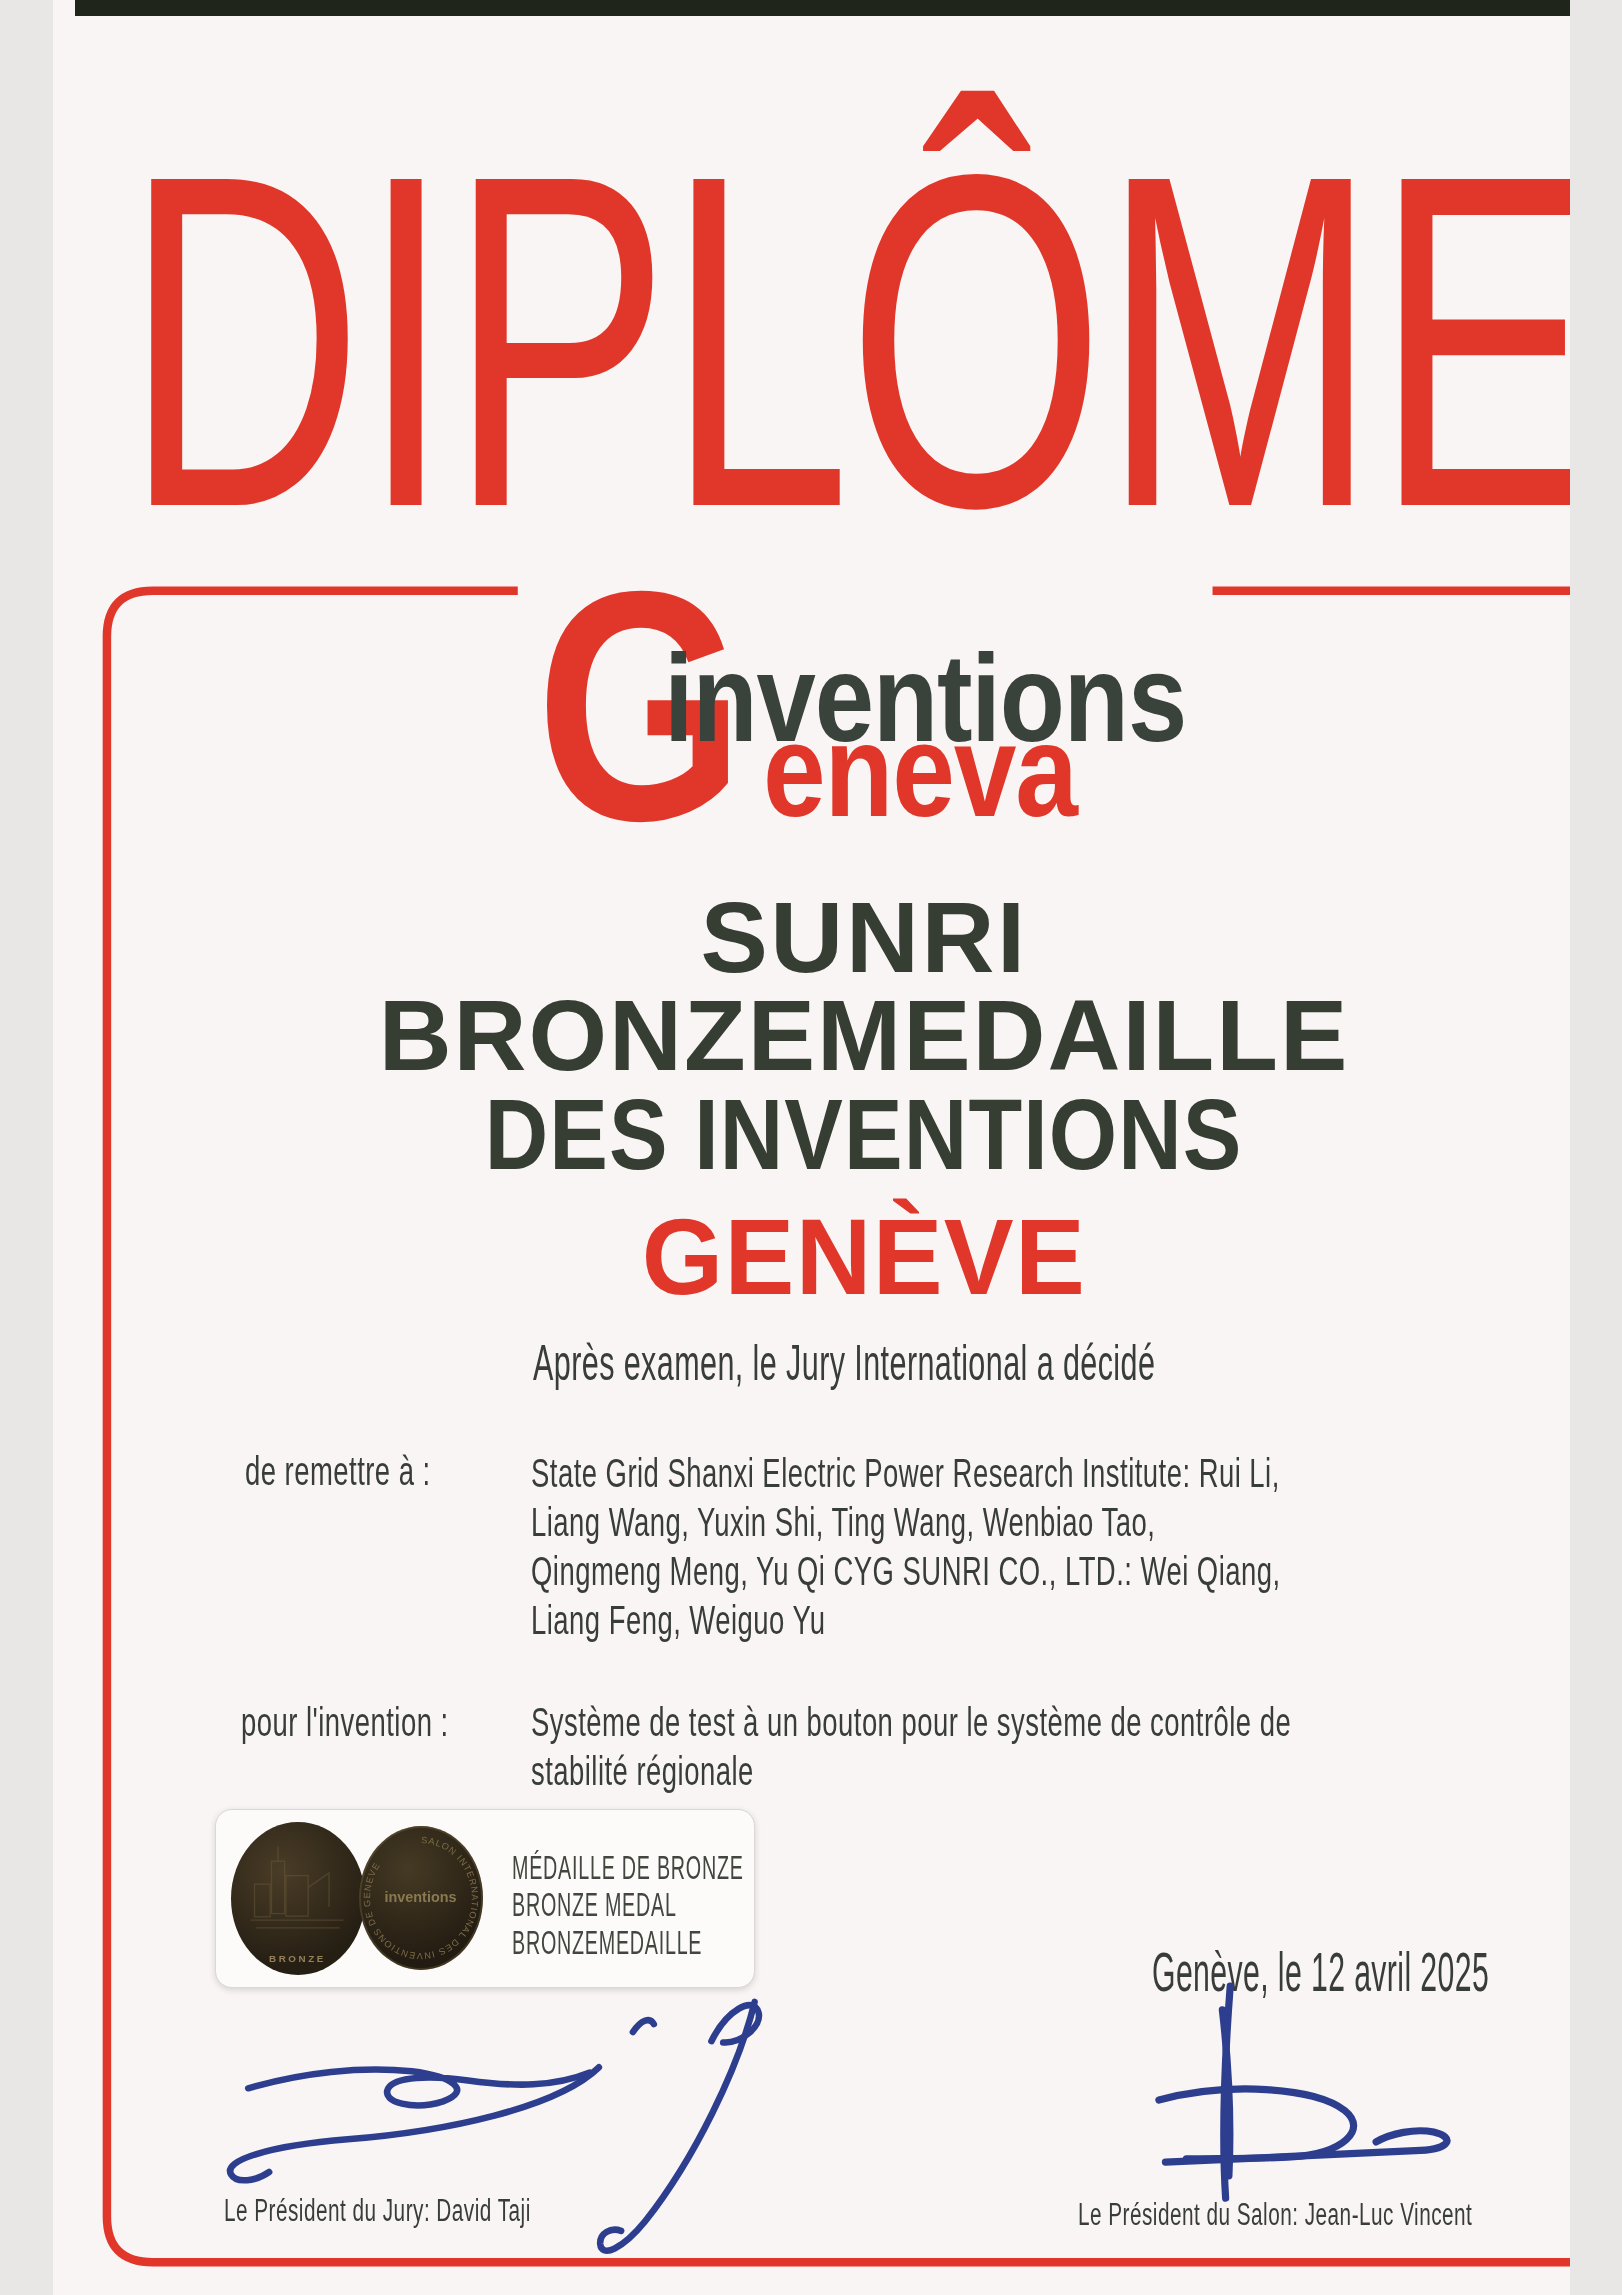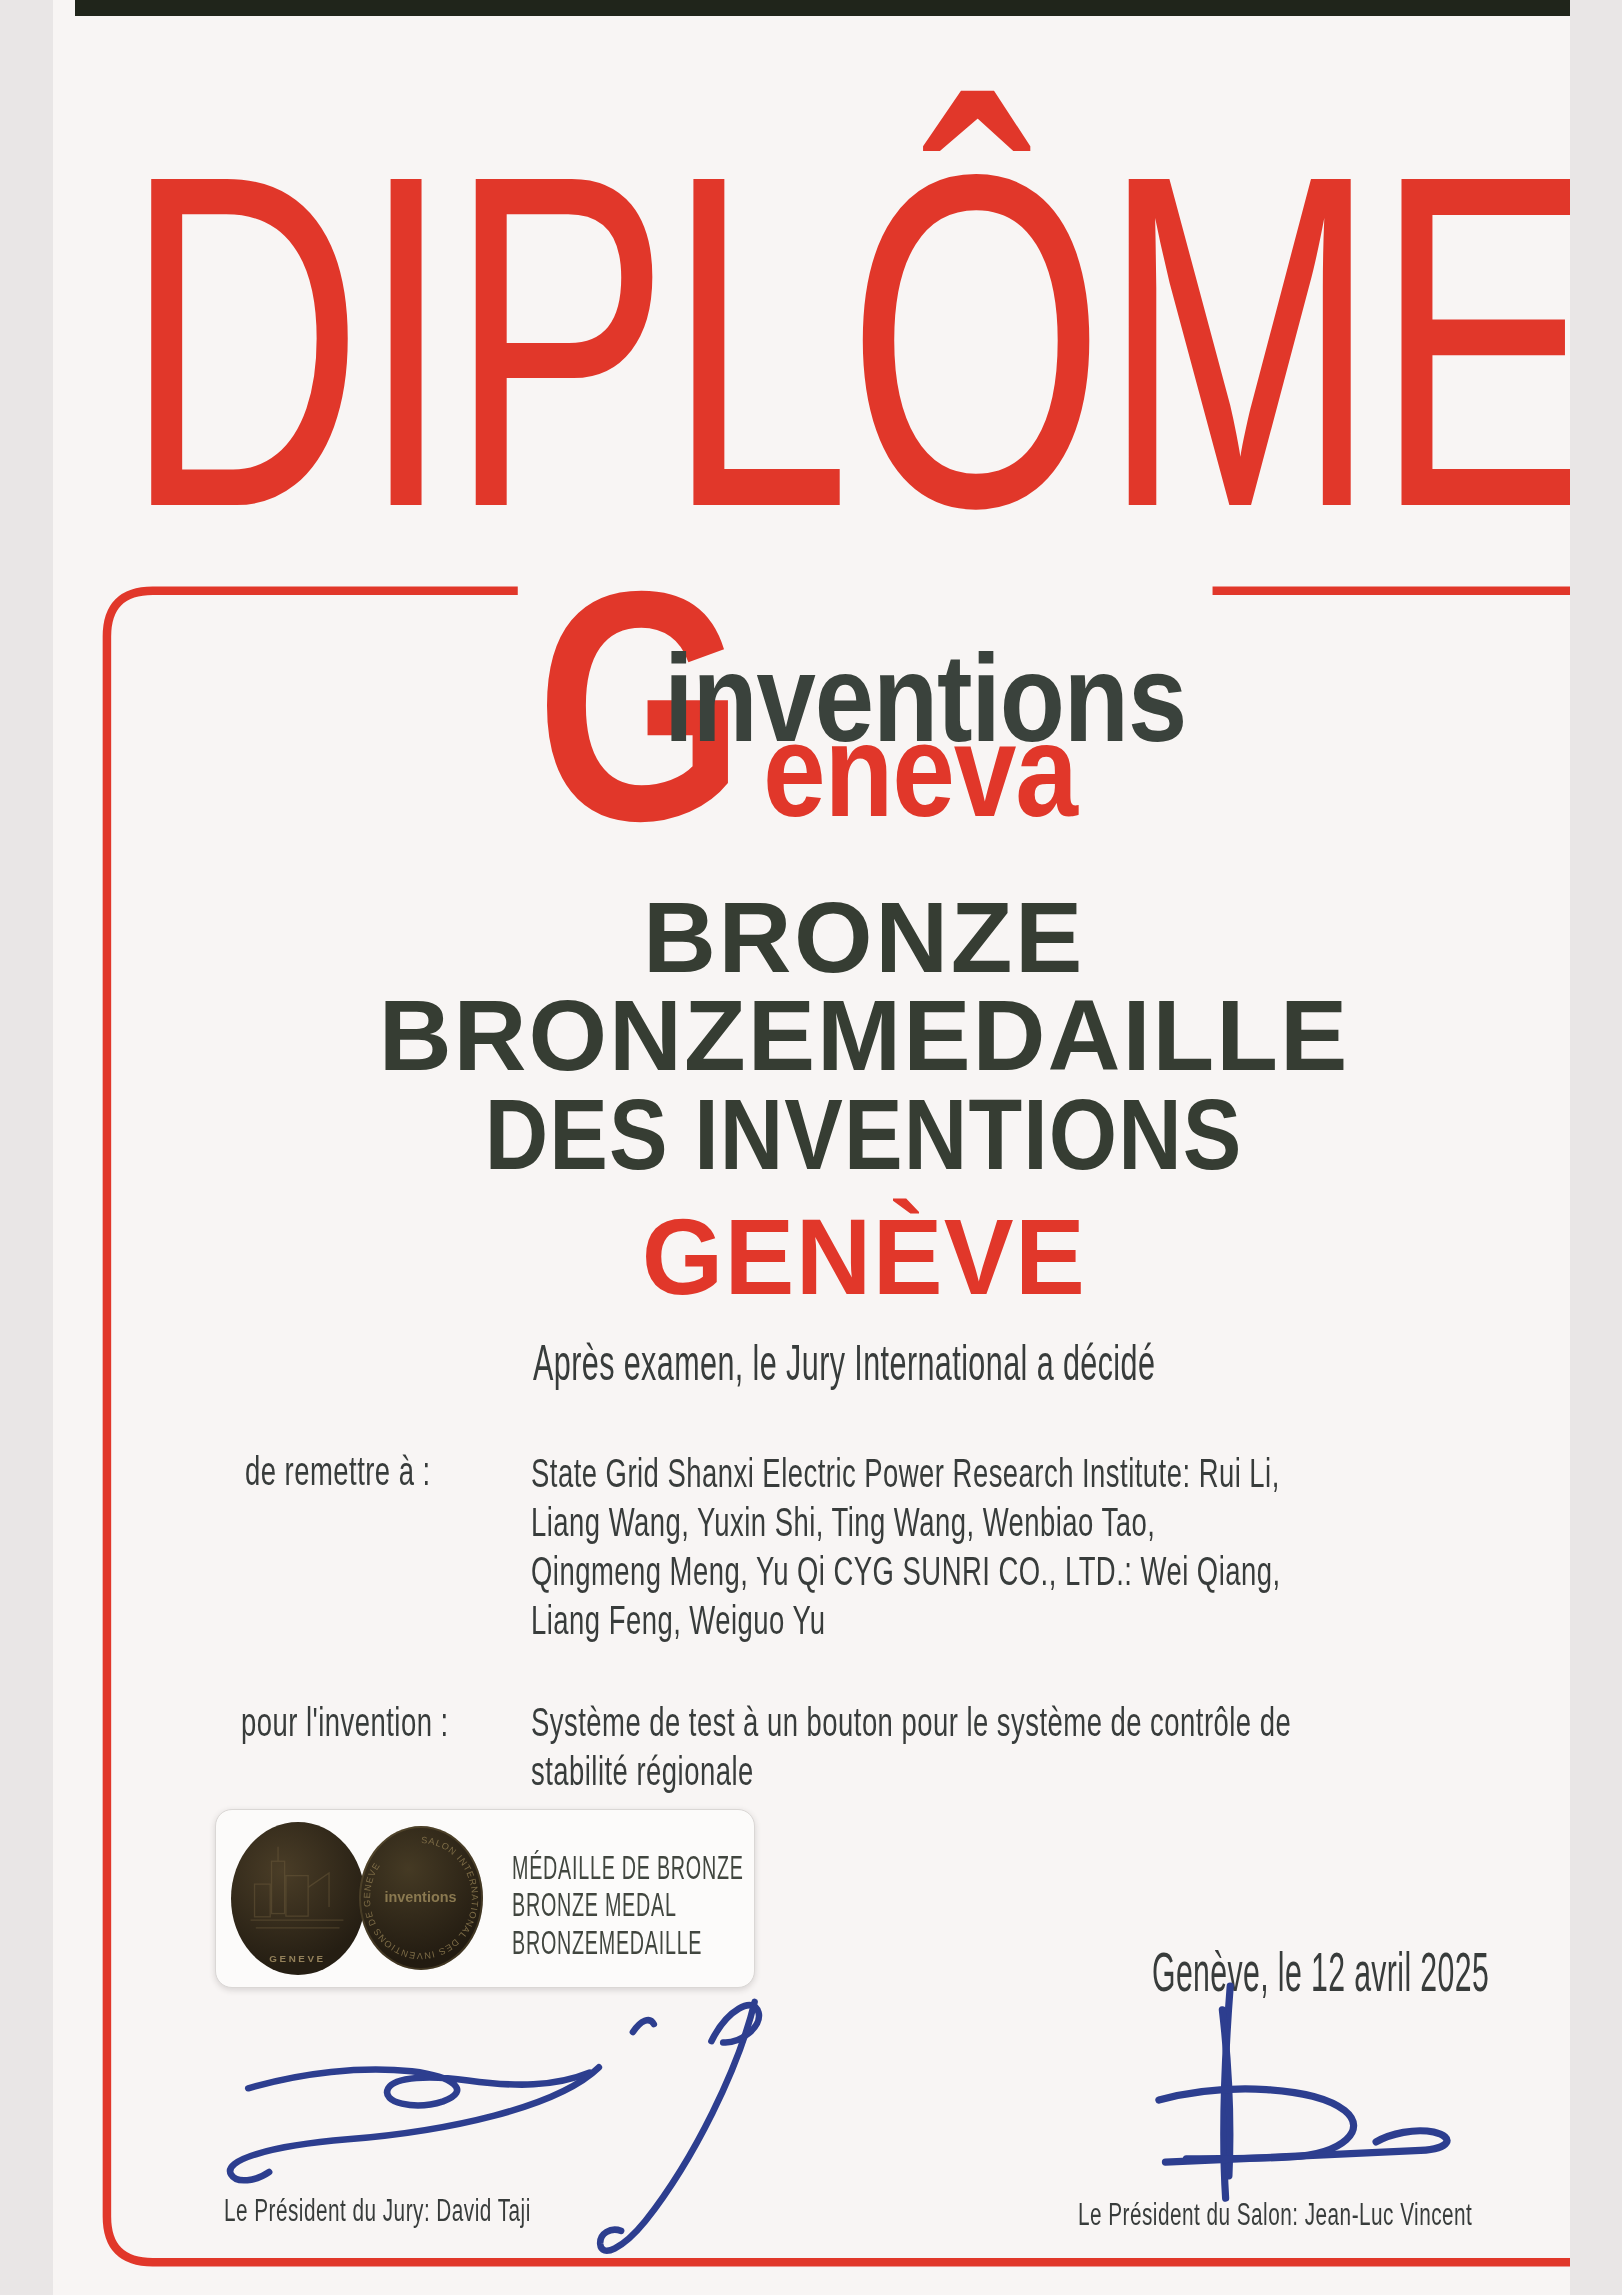--- a/index.html
+++ b/index.html
@@ -89,21 +89,21 @@
 
   <div class="scan-top"></div>
 
   <div class="t diplome" style="left:71px;top:104px;">DIPLÔME</div>
 
   <div class="t logo-g red" style="left:483px;top:542px;">G</div>
   <div class="t logo-inv" style="left:611px;top:636px;">inventions</div>
   <div class="t logo-eneva red" style="left:710px;top:705px;">eneva</div>
 
   <div class="center-wrap" style="top:887px;font-size:101px;">
-    <span class="darkhead" style="letter-spacing:2.6px;">BRONZE</span>
+    <span class="darkhead" style="letter-spacing:2.6px;">SUNRI</span>
   </div>
   <div class="center-wrap" style="top:985px;font-size:101px;">
     <span class="darkhead" style="letter-spacing:2px;">BRONZEMEDAILLE</span>
   </div>
   <div class="center-wrap" style="top:1084px;font-size:101px;">
     <span class="darkhead" style="transform:scaleX(0.87);letter-spacing:1.3px;">DES INVENTIONS</span>
   </div>
   <div class="center-wrap" style="top:1203px;font-size:108px;">
     <span class="red" style="font-weight:bold;transform:scaleX(0.97);letter-spacing:1.3px;">GENÈVE</span>
   </div>
@@ -124,21 +124,21 @@
     <div class="medal medal-left">
       <svg width="134" height="153" viewBox="0 0 205 234">
         <g stroke="#6a593a" stroke-width="2" fill="none" opacity="0.5">
           <rect x="62" y="60" width="20" height="80"></rect>
           <rect x="36" y="95" width="24" height="50"></rect>
           <rect x="84" y="82" width="34" height="62"></rect>
           <path d="M72 60 L72 38 M118 100 L150 78 L150 130"></path>
           <path d="M30 150 L172 150 M38 162 L166 162"></path>
         </g>
       </svg>
-      <div class="medal-caption">GENEVE</div>
+      <div class="medal-caption">BRONZE</div>
     </div>
     <div class="medal medal-right">
       <svg width="124" height="144" viewBox="0 0 190 220">
         <path id="ringPath" d="M95,26 a78,84 0 1,1 -0.05,0" fill="none"></path>
         <text font-size="14" fill="#86744c" letter-spacing="1.5" opacity="0.9">
           <textPath href="#ringPath">SALON INTERNATIONAL DES INVENTIONS DE GENEVE</textPath>
         </text>
       </svg>
       <div class="medal-center-word">inventions</div>
     </div>

